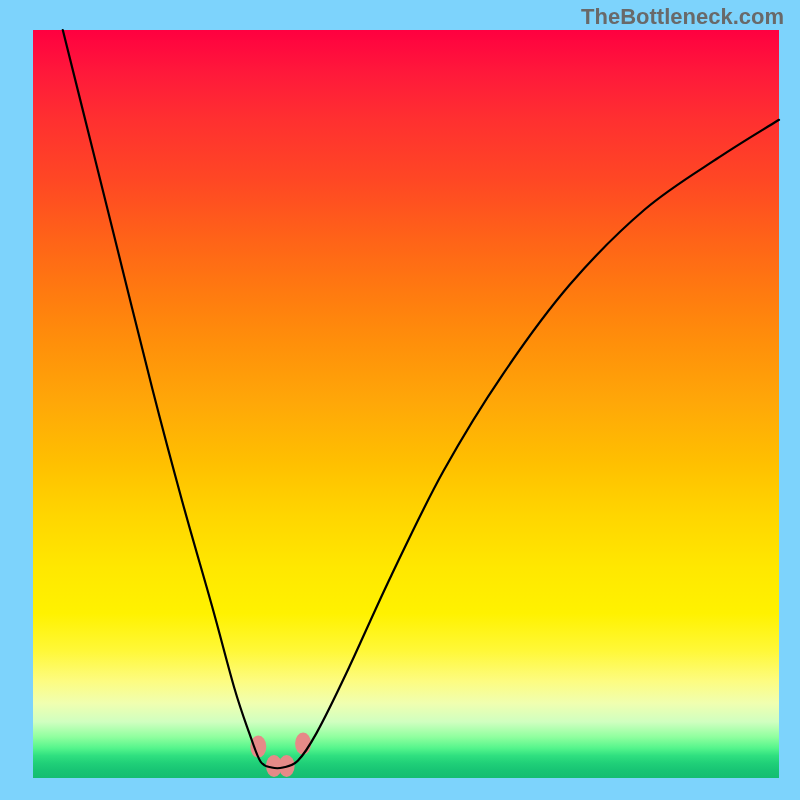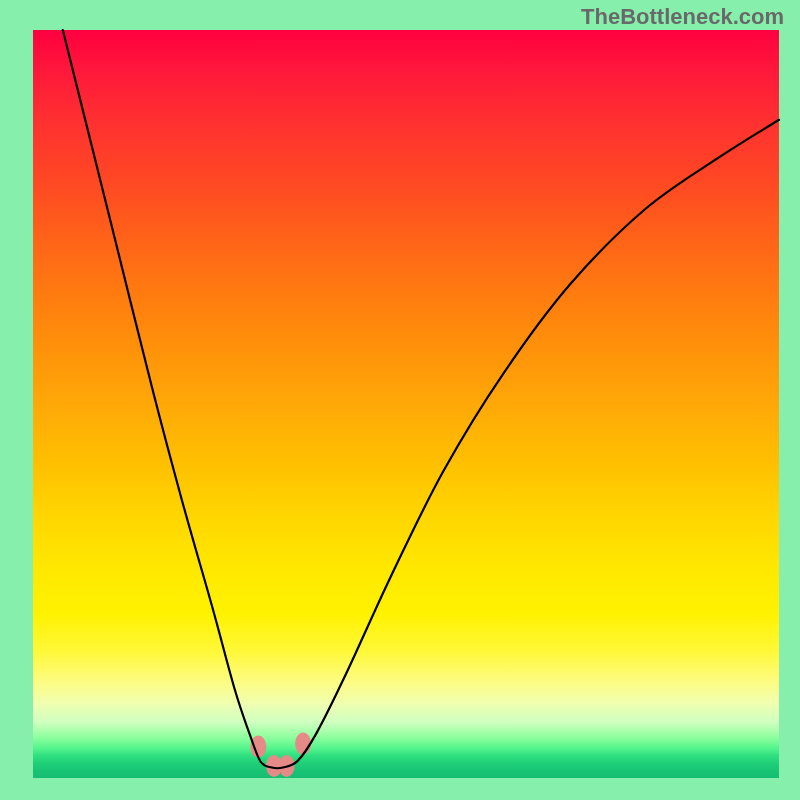--- a/index.html
+++ b/index.html
@@ -9,21 +9,21 @@
     height: 800px;
     background: #000;
     overflow: hidden;
   }
   .frame {
     position: absolute;
     top: 0;
     left: 0;
     width: 800px;
     height: 800px;
-    background: #86efac;
+    background: #7dd3fc;
   }
   .plot-area {
     position: absolute;
     background: linear-gradient(to bottom,
       #ff0040 0%,
       #ff1a3a 6%,
       #ff3030 12%,
       #ff4724 20%,
       #ff6318 28%,
       #ff7a10 35%,

